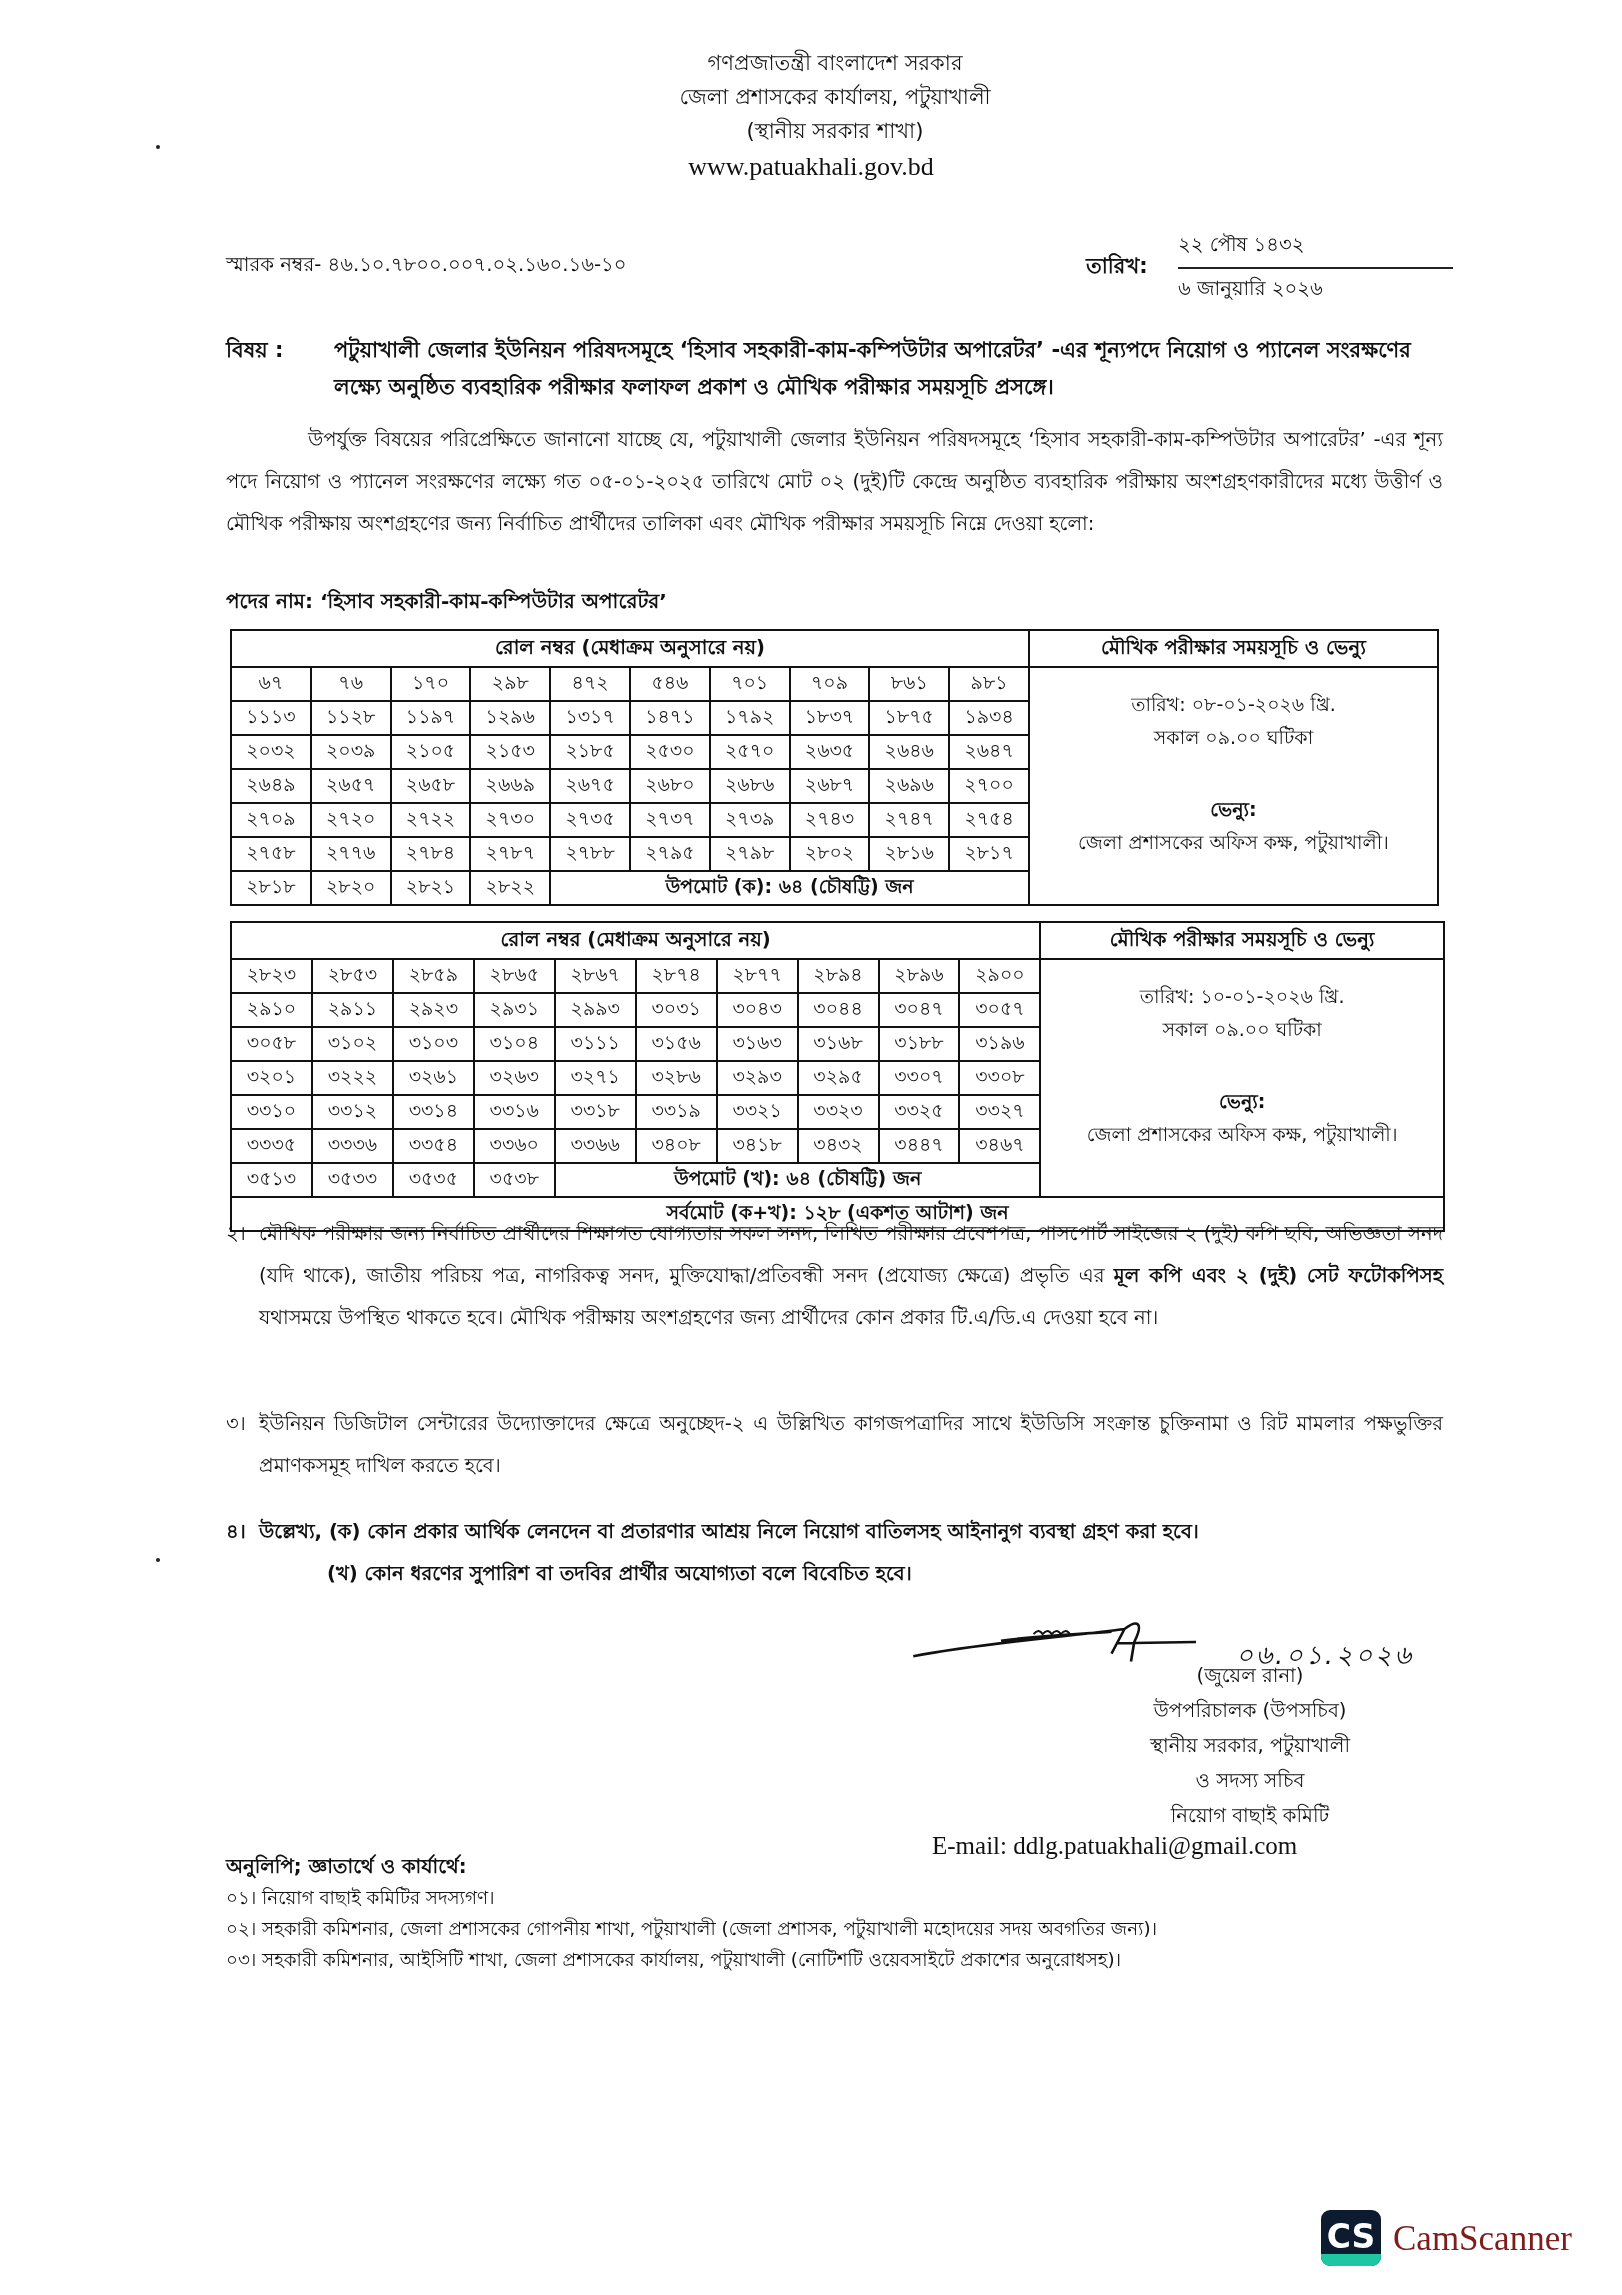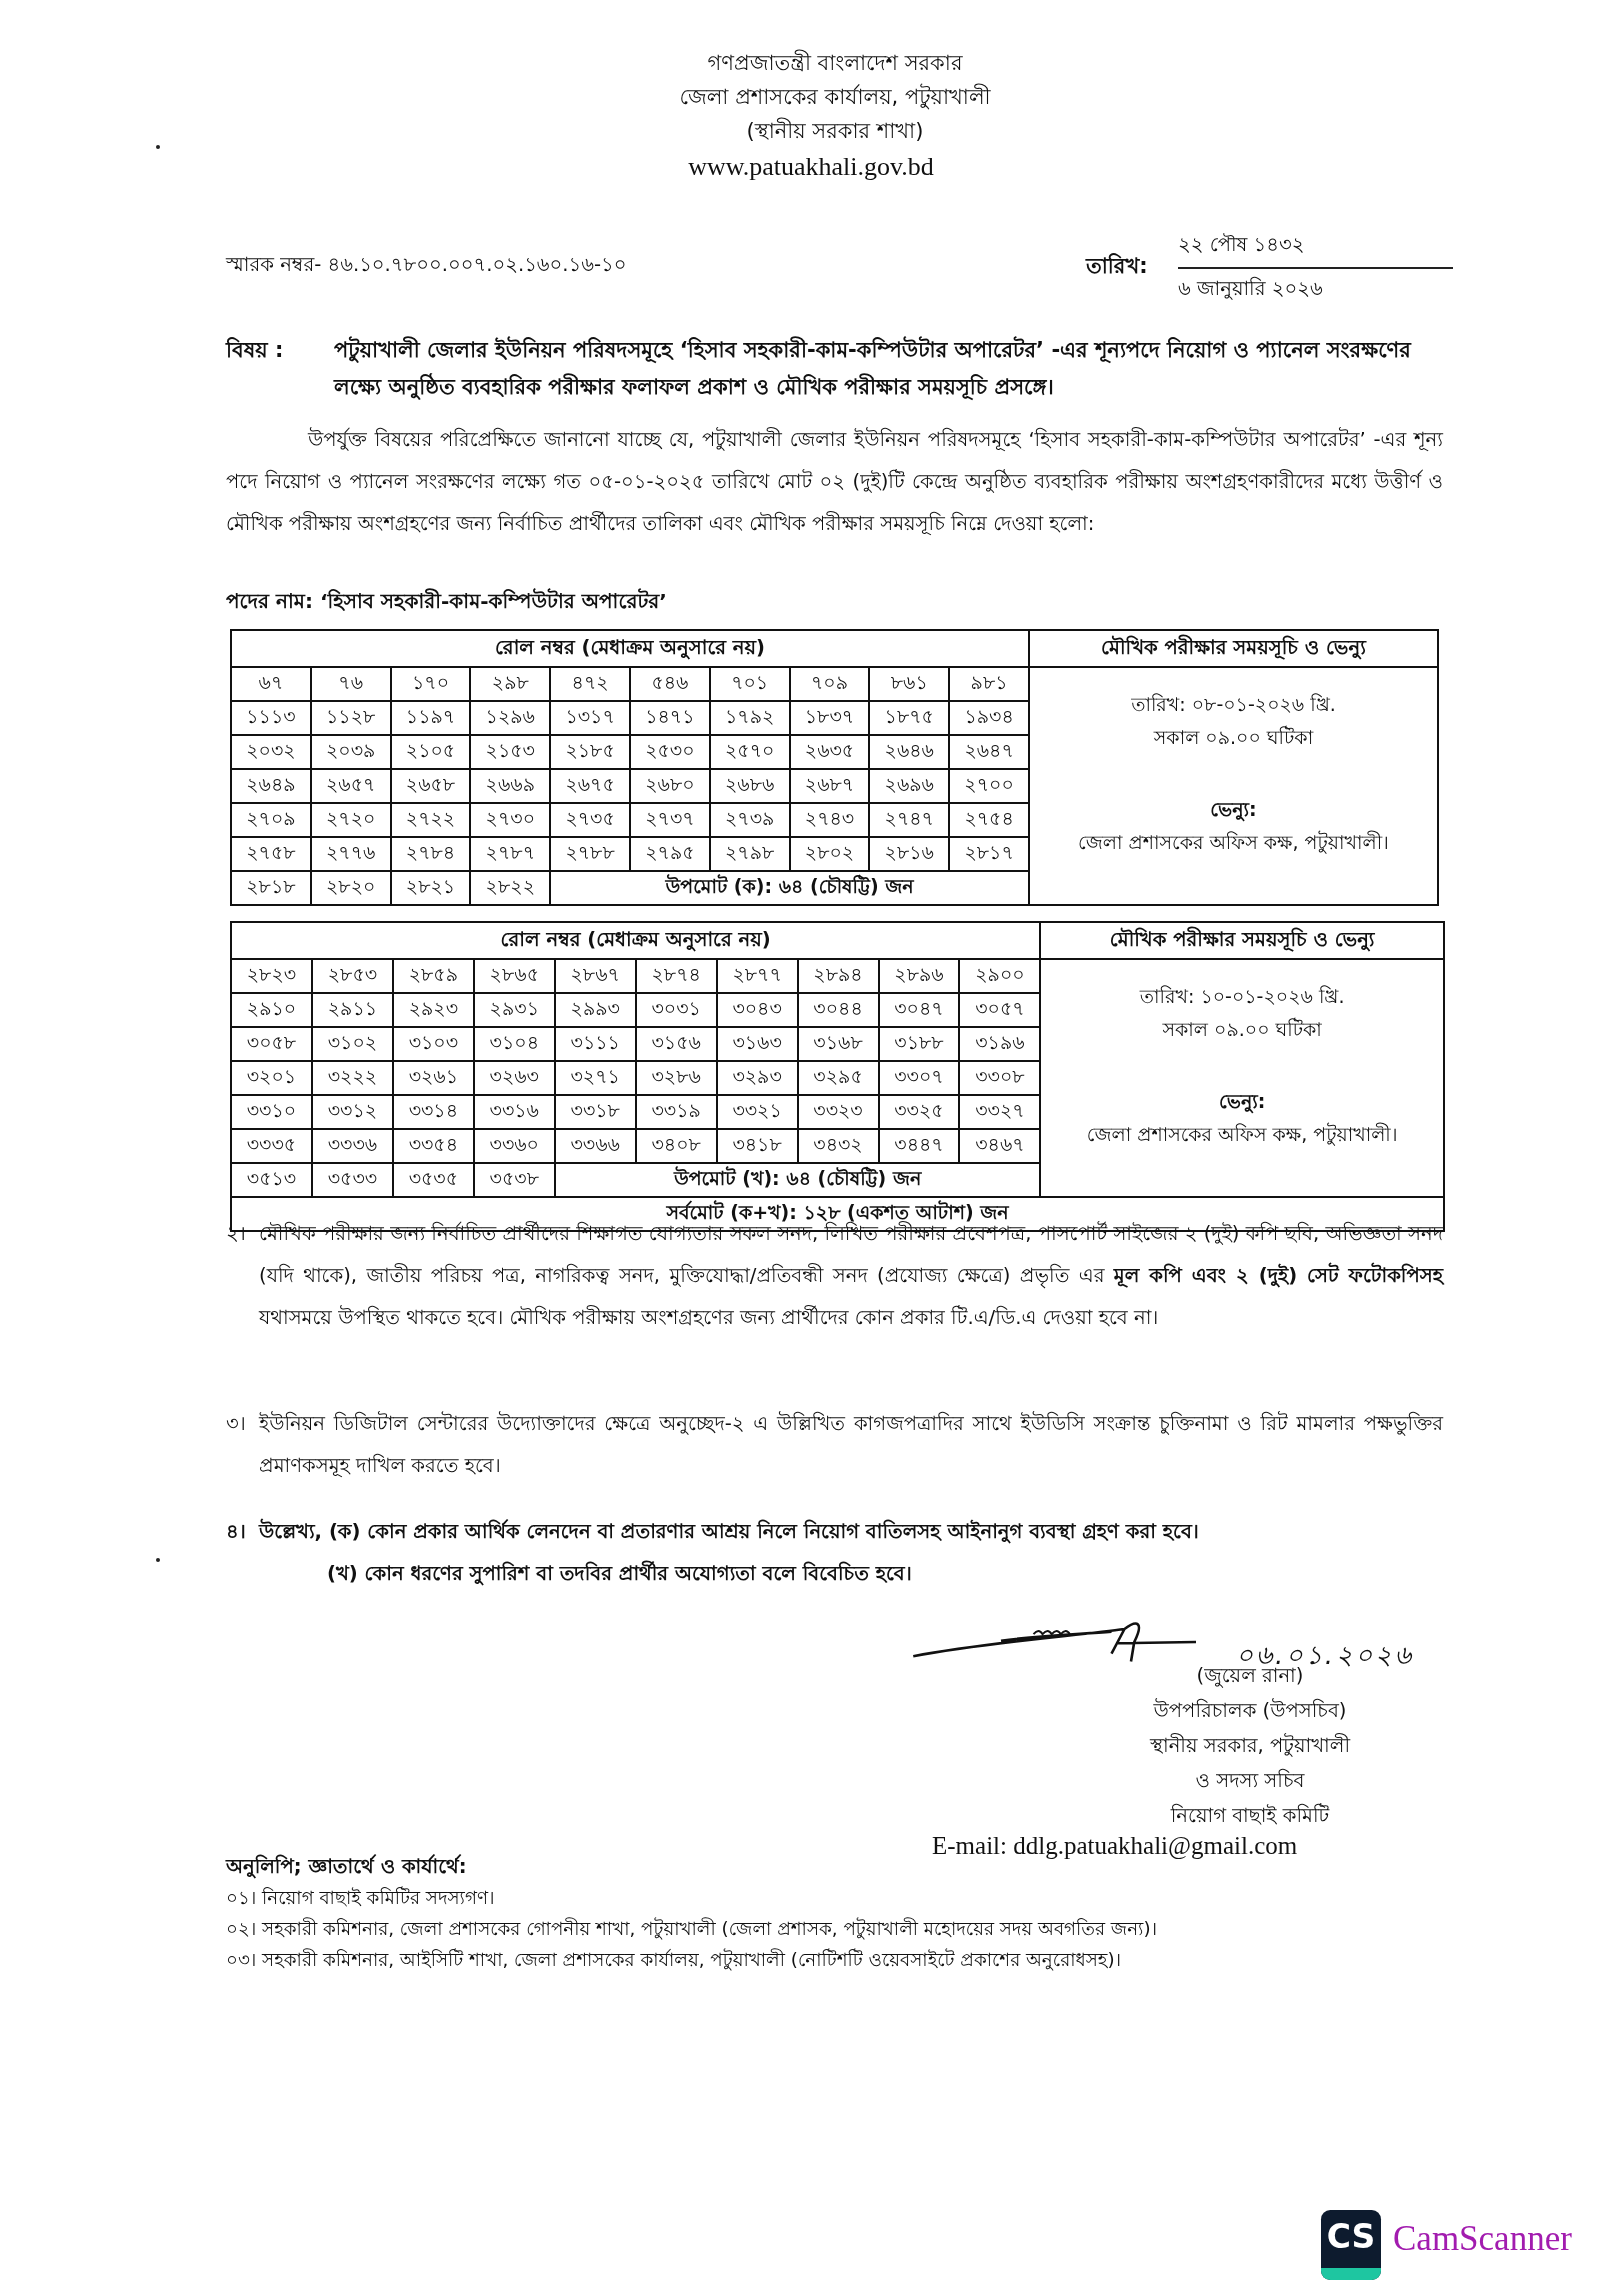--- a/index.html
+++ b/index.html
@@ -24,24 +24,24 @@
   .sched-cell { vertical-align:top; font-size:20px; line-height:33px; padding-top:19.6px !important; }
   .sched-cell .venue-lbl { font-weight:bold; margin-top:39px; }
   .subtotal { font-weight:bold; font-size:19.6px; }
   .note { left:226px; width:1217px; font-size:19.6px; line-height:42px; }
   .note .num { position:absolute; left:0; top:0; }
   .note .body { margin-left:33px; text-align:justify; }
   .bold { font-weight:bold; }
   .sig { left:1021px; width:458px; text-align:center; font-size:19.6px; line-height:35px; }
   .email { font-family:"Liberation Serif", serif; font-size:25px; }
   .cc { left:226px; font-size:18.3px; line-height:31px; }
-  .cs-logo { left:1321px; top:2210px; width:60px; height:70px; border-radius:9.2px; overflow:hidden; background:#0d1b2e; }
+  .cs-logo { left:1321px; top:2210px; width:60px; height:56px; border-radius:9.2px; overflow:hidden; background:#0d1b2e; }
   .cs-logo .cs-txt { position:absolute; left:0; top:6.5px; width:60px; text-align:center; color:#fff; font-weight:bold; font-size:33px; font-family:"DejaVu Sans", sans-serif; }
   .cs-logo .cs-bar { position:absolute; left:0; bottom:0; width:60px; height:11.8px; background:#1ec6a1; }
-  .cs-name { left:1393px; top:2219px; font-family:"Liberation Serif", serif; font-size:35px; color:#a21caf; }
+  .cs-name { left:1393px; top:2219px; font-family:"Liberation Serif", serif; font-size:35px; color:#7f1d1d; }
   .scan-dot { width:3.9px; height:3.9px; background:#222; border-radius:2px; }
 </style>
 </head>
 <body>
 
 <div class="abs hdr" style="top:46px;">
   <div class="hdr-line">গণপ্রজাতন্ত্রী বাংলাদেশ সরকার</div>
   <div class="hdr-line">জেলা প্রশাসকের কার্যালয়, পটুয়াখালী</div>
   <div class="hdr-line">(স্থানীয় সরকার শাখা)</div>
   <div class="web">www.patuakhali.gov.bd</div>

